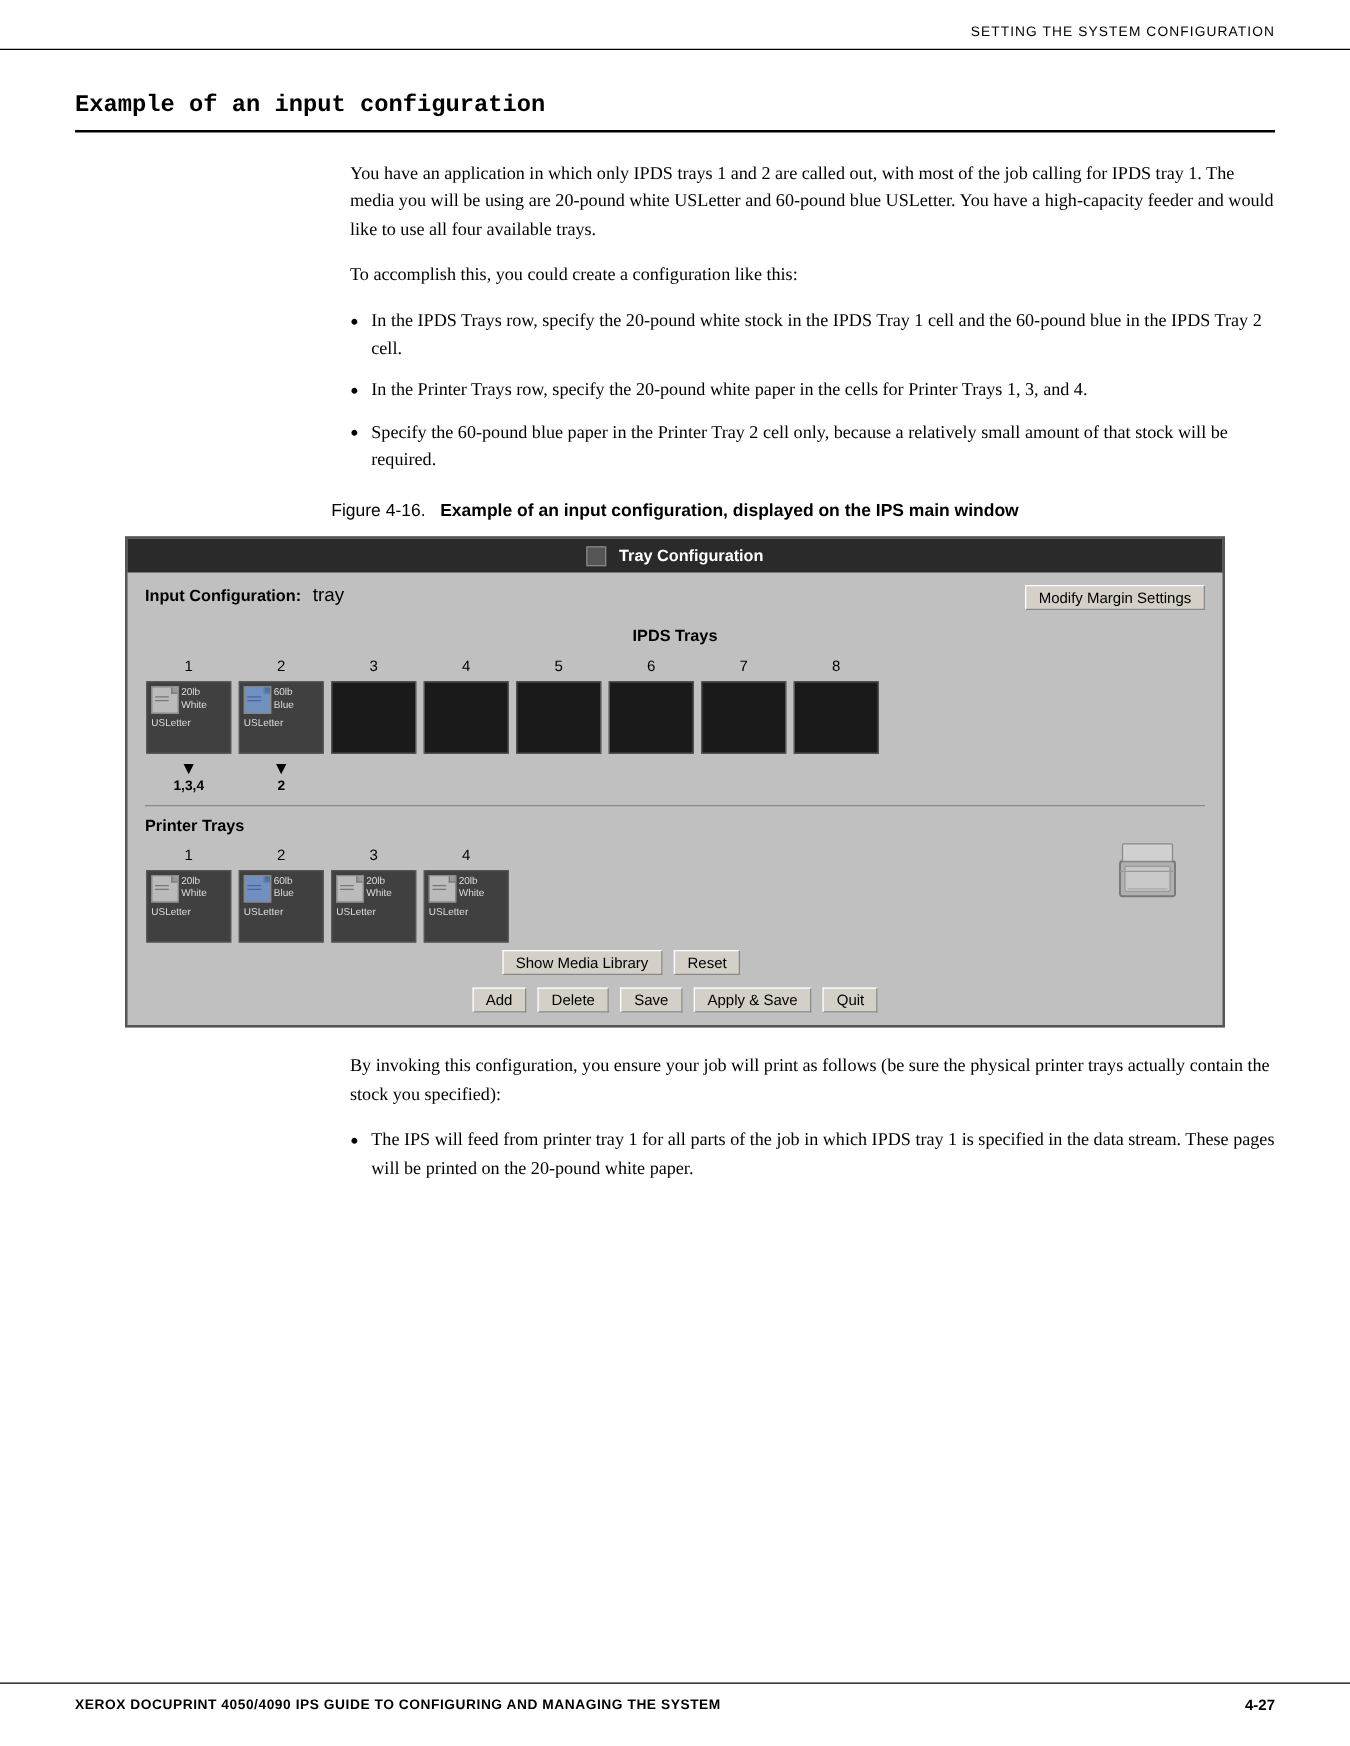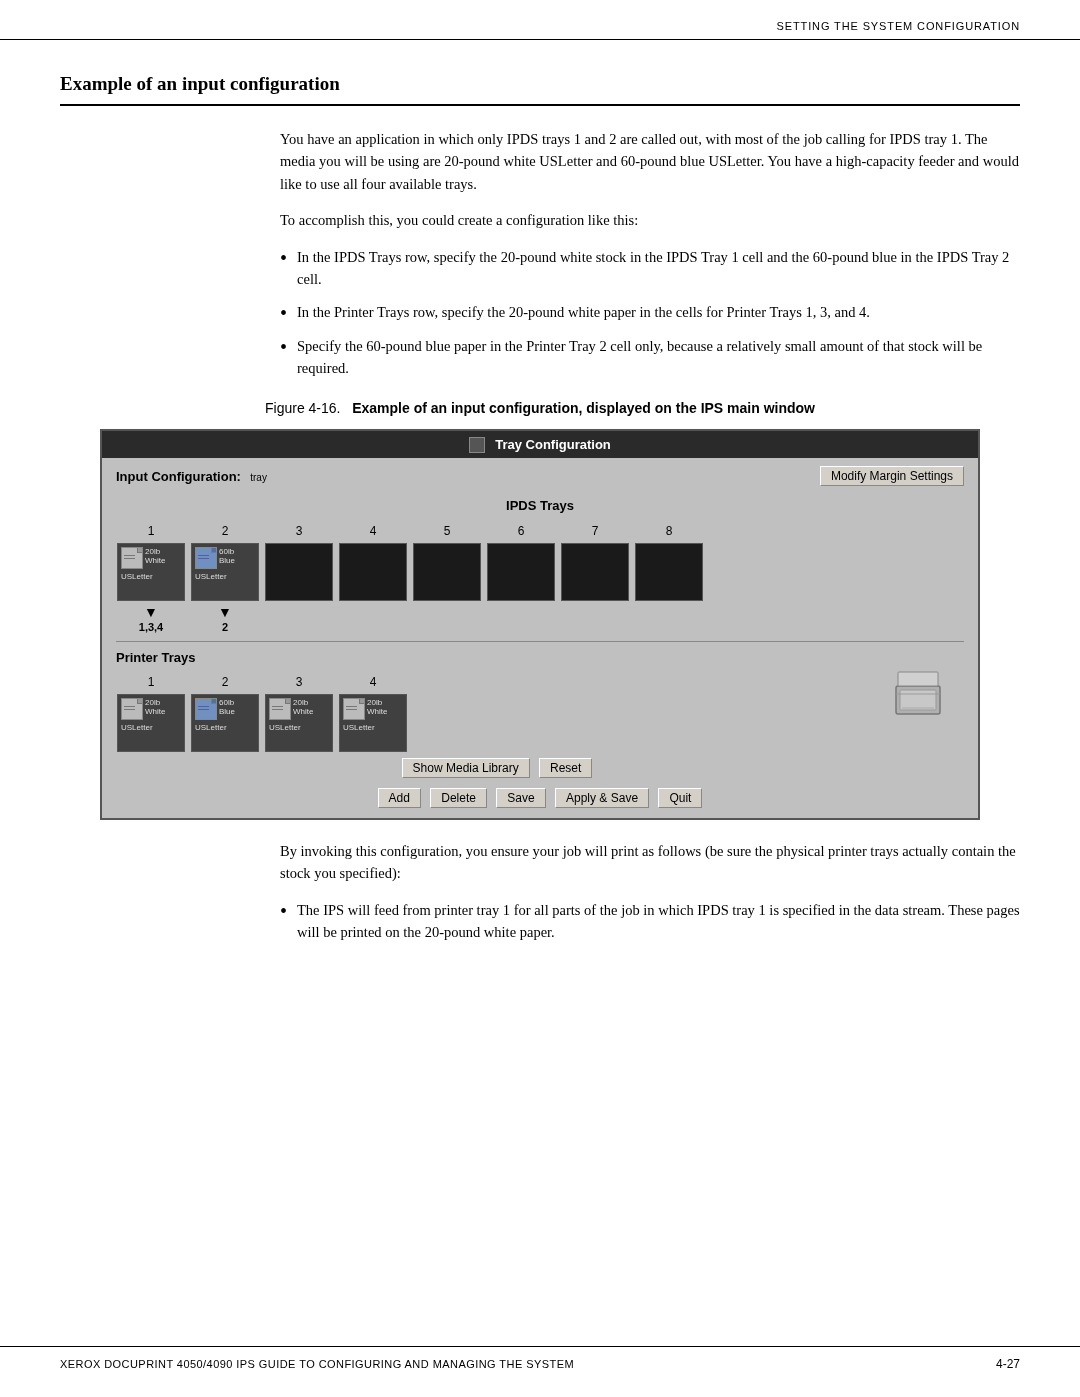--- a/index.html
+++ b/index.html
@@ -37,21 +37,21 @@
 
     
     .main-content {
       padding: 30px 60px 30px 60px;
     }
 
     
     .section-heading {
       font-size: 19px;
       font-weight: bold;
-      font-family: Liberation Serif, serif;
+      font-family: Liberation Mono, monospace;
       border-bottom: 2px solid #000;
       padding-bottom: 6px;
       margin-bottom: 22px;
     }
 
     
     .body-text-area {
       margin-left: 220px;
       margin-bottom: 18px;
     }
@@ -132,21 +132,21 @@
       display: flex;
       align-items: center;
       justify-content: space-between;
       margin-bottom: 10px;
     }
     .input-config-label {
       font-weight: bold;
       font-size: 13px;
     }
     .input-config-value {
-      font-size: 10px;
+      font-size: 15px;
       margin-left: 6px;
       margin-top: 20px;
     }
 
     .dialog-btn {
       background: #d4d0c8;
       border: 1px solid #888;
       border-top-color: #fff;
       border-left-color: #fff;
       padding: 2px 10px;
@@ -273,20 +273,21 @@
       position: absolute;
       bottom: 24px;
       left: 0;
       right: 0;
       padding: 0 60px;
       display: flex;
       justify-content: space-between;
       align-items: center;
       border-top: 1px solid #000;
       padding-top: 8px;
+      font-weight: bold;
     }
     .footer-left {
       font-size: 11px;
       font-family: Arial, sans-serif;
       text-transform: uppercase;
       letter-spacing: 0.04em;
     }
     .footer-right {
       font-size: 12px;
       font-family: Arial, sans-serif;

